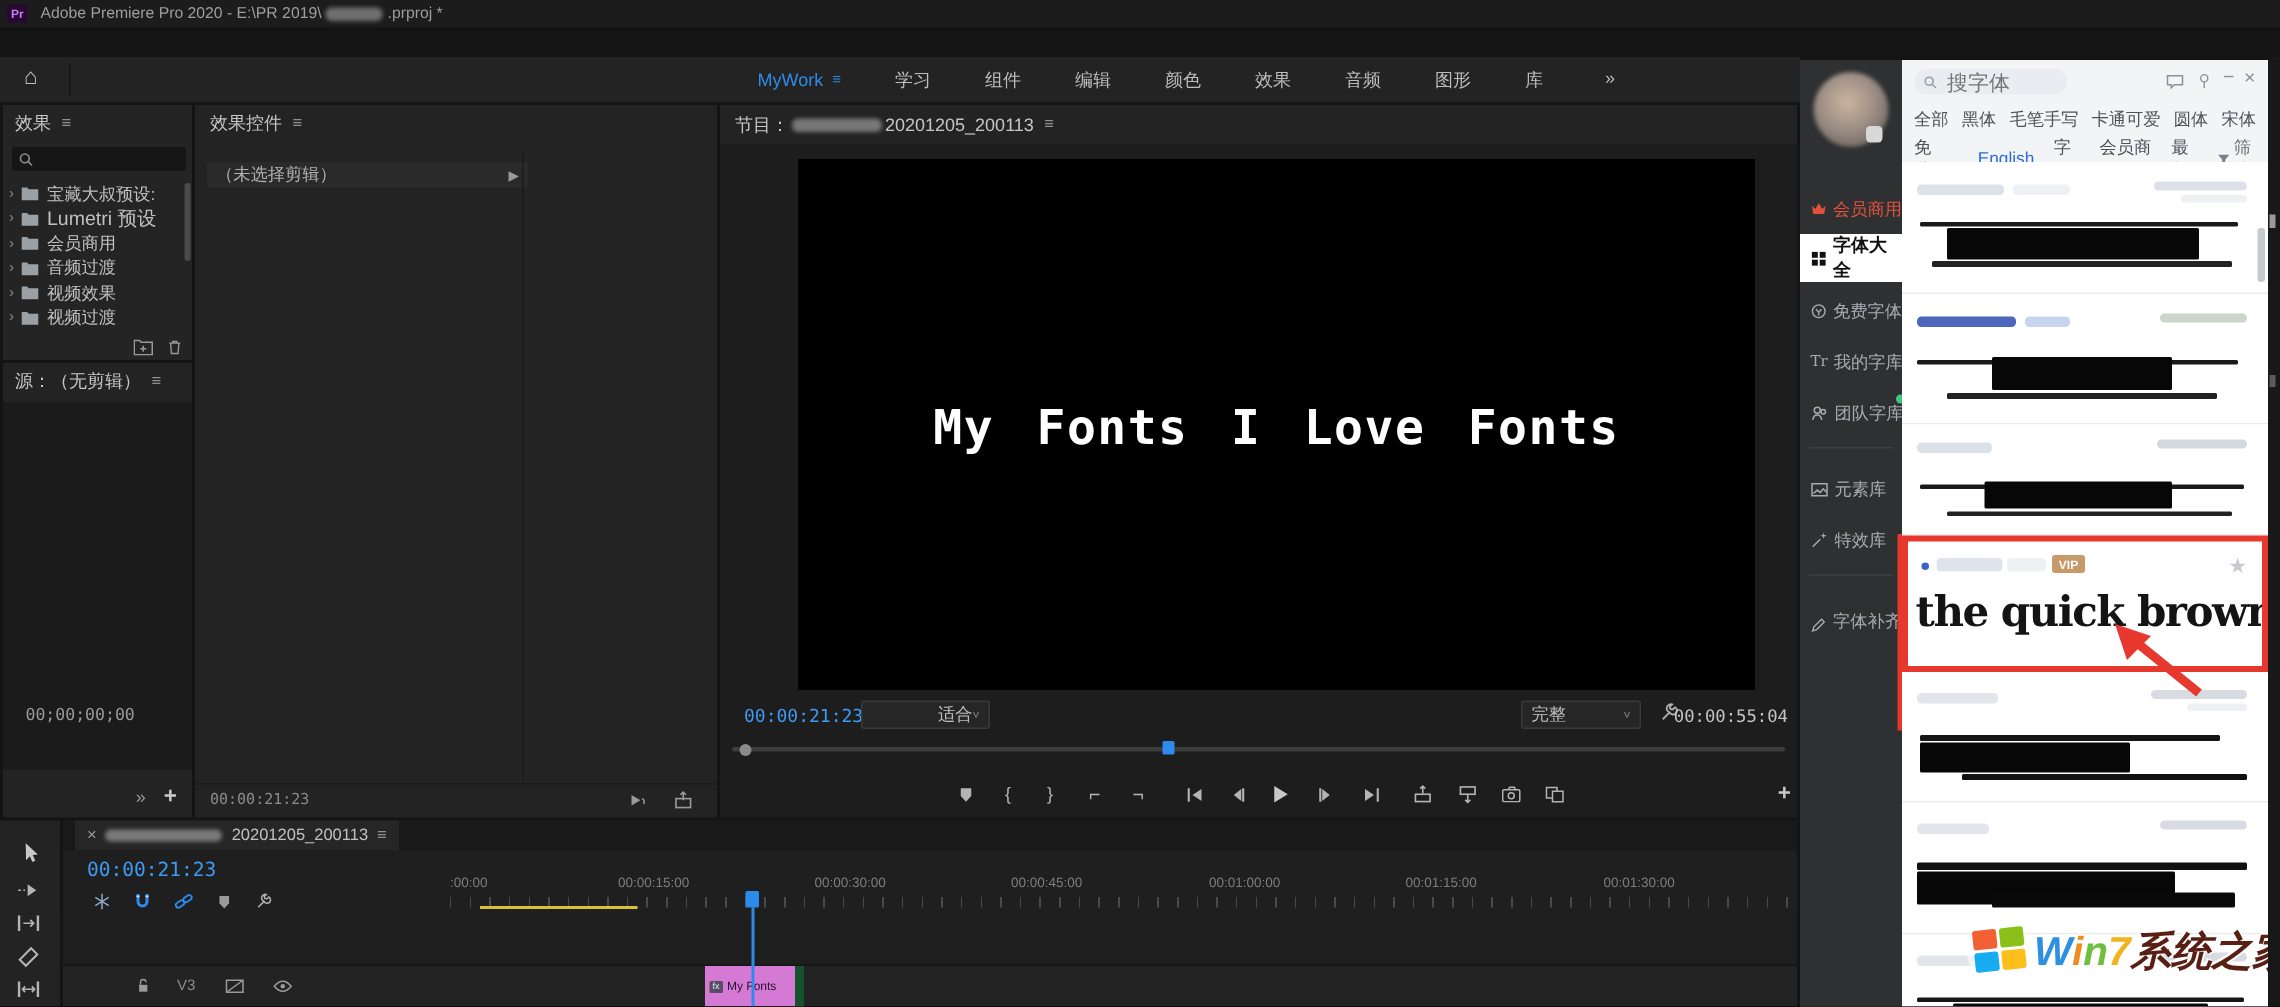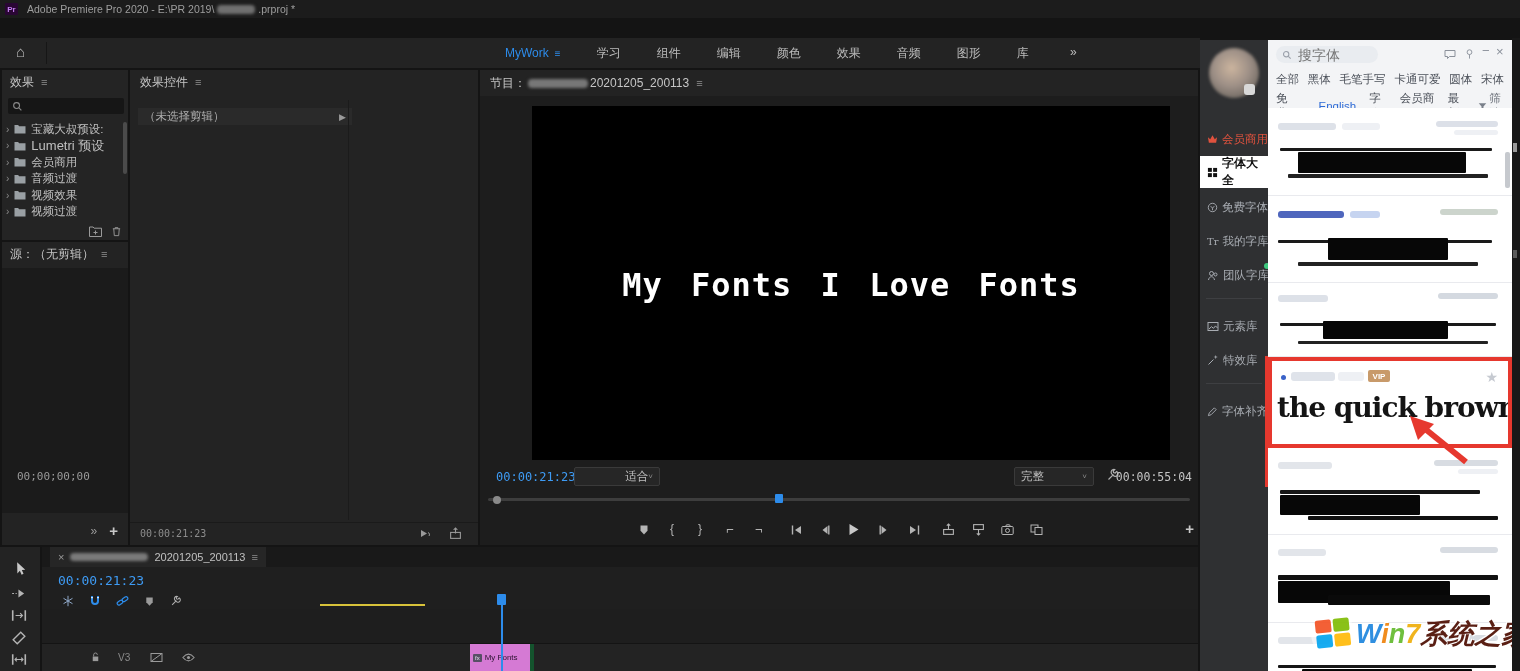--- a/index.html
+++ b/index.html
@@ -345,20 +345,30 @@
             <path d="M2.5 1.5h7v5.2L6 10.5 2.5 6.7z" fill="#9a9a9a"></path>
           </svg>
         </span>
       <span>
           <svg width="12" height="12" viewBox="0 0 14 14">
             <path d="M2.5 11.5l4.6-4.6M7.1 6.9a2.6 2.6 0 1 0 3.6-3.4L9.2 5 7.6 4.6 7.2 3l1.5-1.4A2.6 2.6 0 0 0 7.1 6.9z" fill="none" stroke="#b0b0b0" stroke-width="1.2"></path>
           </svg>
         </span>
     </div>
 
+    <div class="abs" style="left:258px;top:32px;width:898px;height:30px;font-size:9px;color:#7d7d7d;">
+      <span class="abs" style="left:0;top:4px;">:00:00</span>
+      <span class="abs" style="left:112px;top:4px;">00:00:15:00</span>
+      <span class="abs" style="left:243px;top:4px;">00:00:30:00</span>
+      <span class="abs" style="left:374px;top:4px;">00:00:45:00</span>
+      <span class="abs" style="left:506px;top:4px;">00:01:00:00</span>
+      <span class="abs" style="left:637px;top:4px;">00:01:15:00</span>
+      <span class="abs" style="left:769px;top:4px;">00:01:30:00</span>
+      <div class="abs" style="left:0;top:19px;width:898px;height:7px;background:repeating-linear-gradient(90deg,#4a4a4a 0,#4a4a4a 1px,transparent 1px,transparent 13.1px);"></div>
+    </div>
     <div class="abs" style="left:278px;top:57px;width:105px;height:2px;background:#d8c23a;"></div>
     <div class="abs" style="left:455px;top:47px;width:9px;height:11px;background:#2d8ceb;border-radius:1px;z-index:4;"></div>
     <div class="abs" style="left:459px;top:58px;width:1.5px;height:66px;background:#2d8ceb;z-index:4;"></div>
 
     <div class="abs" style="left:0;top:62px;width:1156px;height:62px;background:#1e1e1e;">
       <div class="abs" style="left:0;top:34px;width:1156px;height:1px;background:#141414;"></div>
       <div class="abs" style="left:0;top:35px;width:1156px;height:27px;background:#232323;"></div>
       <span class="abs" style="left:48px;top:42px;">
           <svg width="11" height="12" viewBox="0 0 12 12">
             <path d="M4 5.5V3.6a2 2 0 0 1 4 0" fill="none" stroke="#9a9a9a"></path>
@@ -371,21 +381,21 @@
             <rect x="1" y="1.5" width="11" height="8" fill="none" stroke="#9a9a9a"></rect>
             <path d="M1 9.5l11-8" stroke="#9a9a9a"></path>
           </svg>
         </span>
       <span class="abs" style="left:140px;top:43px;">
           <svg width="13" height="11" viewBox="0 0 12 10">
             <path d="M.8 5C2.6 2.8 4.3 1.9 6 1.9S9.4 2.8 11.2 5C9.4 7.2 7.7 8.1 6 8.1S2.6 7.2.8 5z" fill="none" stroke="#9a9a9a"></path>
             <circle cx="6" cy="5" r="1.4" fill="#9a9a9a"></circle>
           </svg>
         </span>
-      <div class="abs row" style="left:428px;top:35px;width:57px;height:27px;background:#d57ad4;border-right:4px solid #14532d;gap:3px;padding-left:3px;z-index:3;">
+      <div class="abs row" style="left:428px;top:35px;width:57px;height:27px;background:#d57ad4;border-right:6px solid #14532d;gap:3px;padding-left:3px;z-index:3;">
         <span style="background:#574f66;color:#e8e8f4;font-size:6px;padding:1px 2px;border-radius:1px;">fx</span>
         <span style="font-size:8px;color:#2b1230;white-space:nowrap;">My Fonts</span>
       </div>
     </div>
   </div>
 
   <div class="abs" style="left:1200px;top:40px;width:312px;height:631px;background:#f3f4f6;">
 
     <div class="abs" style="left:0;top:0;width:68px;height:631px;background:#2f3032;">
       <div class="abs" style="left:9px;top:8px;width:50px;height:50px;border-radius:50%;background:radial-gradient(circle at 45% 40%, #cbb49e 0%, #9d8f86 45%, #6f6861 80%);filter:blur(1.5px);"></div>
@@ -446,21 +456,21 @@
       <div class="abs row" style="left:0;top:309px;width:68px;height:22px;gap:4px;padding-left:7px;color:#a8acb2;font-size:11.5px;">
         <span>
             <svg width="12" height="12" viewBox="0 0 12 12">
               <path d="M1.5 10.5l5-5" stroke="#a8acb2"></path>
               <path d="M8.7 1l.5 1.6 1.6.5-1.6.5-.5 1.6-.5-1.6-1.6-.5 1.6-.5z" fill="#a8acb2"></path>
             </svg>
           </span>
         <span>特效库</span>
       </div>
       <div class="abs" style="left:6px;top:343px;width:56px;height:1px;background:#3e3f42;"></div>
-      <div class="abs row" style="left:0;top:360px;width:68px;height:22px;gap:4px;padding-left:7px;color:#a8acb2;font-size:11.5px;">
+      <div class="abs row" style="left:0;top:360px;width:68px;height:22px;gap:4px;padding-left:7px;color:#a8acb2;font-size:11.5px;align-items:flex-end;">
         <span>
             <svg width="11" height="11" viewBox="0 0 12 12">
               <path d="M1.5 10.5l1-3L8 2l2 2-5.5 5.5z" fill="none" stroke="#a8acb2"></path>
             </svg>
           </span>
         <span>字体补齐</span>
       </div>
       <div class="abs" style="right:0;top:316px;width:3px;height:131px;background:#e6382e;"></div>
     </div>
 

